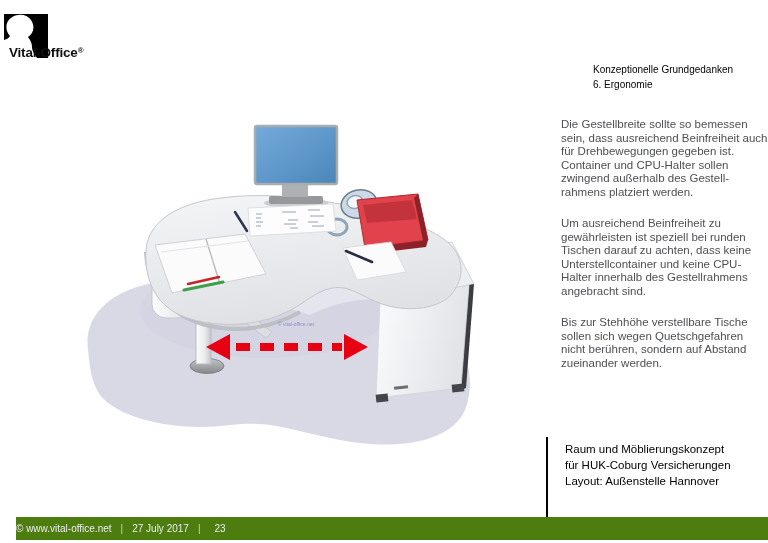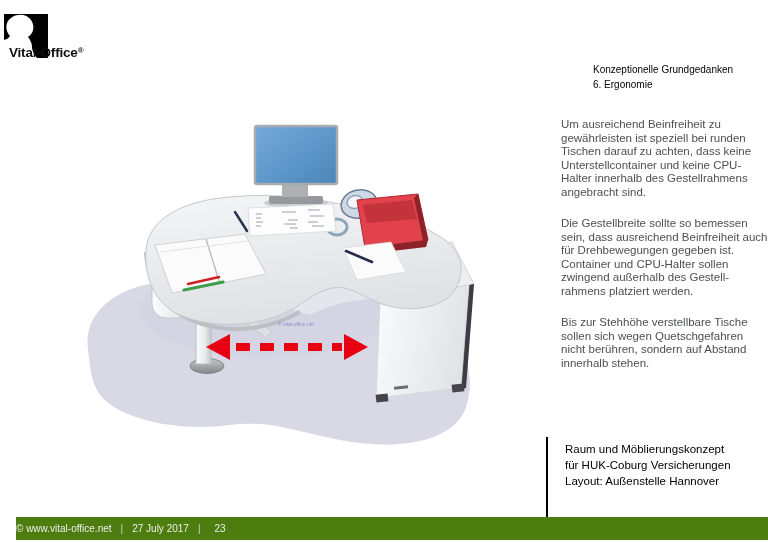--- a/index.html
+++ b/index.html
@@ -143,36 +143,36 @@
       <line x1="176" y1="247" x2="282" y2="247" stroke-width="8" stroke-dasharray="14 10" stroke="#e60012"></line>
       <path d="M 146,247 L 170,234 L 170,260 Z" fill="#e60012"></path>
       <path d="M 308,247 L 284,234 L 284,260 Z" fill="#e60012"></path>
     </g>
   </svg>
 
   <div class="heading">Konzeptionelle Grundgedanken
 6. Ergonomie</div>
 
   <div class="body-text">
+    <p>Die Gestellbreite sollte so bemessen
+sein, dass ausreichend Beinfreiheit auch
+für Drehbewegungen gegeben ist.
+Container und CPU-Halter sollen
+zwingend außerhalb des Gestell-
+rahmens platziert werden.</p>
     <p>Um ausreichend Beinfreiheit zu
 gewährleisten ist speziell bei runden
 Tischen darauf zu achten, dass keine
 Unterstellcontainer und keine CPU-
 Halter innerhalb des Gestellrahmens
 angebracht sind.</p>
-    <p>Die Gestellbreite sollte so bemessen
-sein, dass ausreichend Beinfreiheit auch
-für Drehbewegungen gegeben ist.
-Container und CPU-Halter sollen
-zwingend außerhalb des Gestell-
-rahmens platziert werden.</p>
     <p>Bis zur Stehhöhe verstellbare Tische
 sollen sich wegen Quetschgefahren
 nicht berühren, sondern auf Abstand
-innerhalb stehen.</p>
+zueinander werden.</p>
   </div>
 
   <div class="project-rule"></div>
   <div class="project-text">Raum und Möblierungskonzept
 für HUK-Coburg Versicherungen
 Layout: Außenstelle Hannover</div>
 
   <div class="footer">
     <span>©  www.vital-office.net</span>
     <span class="sep">|</span>

